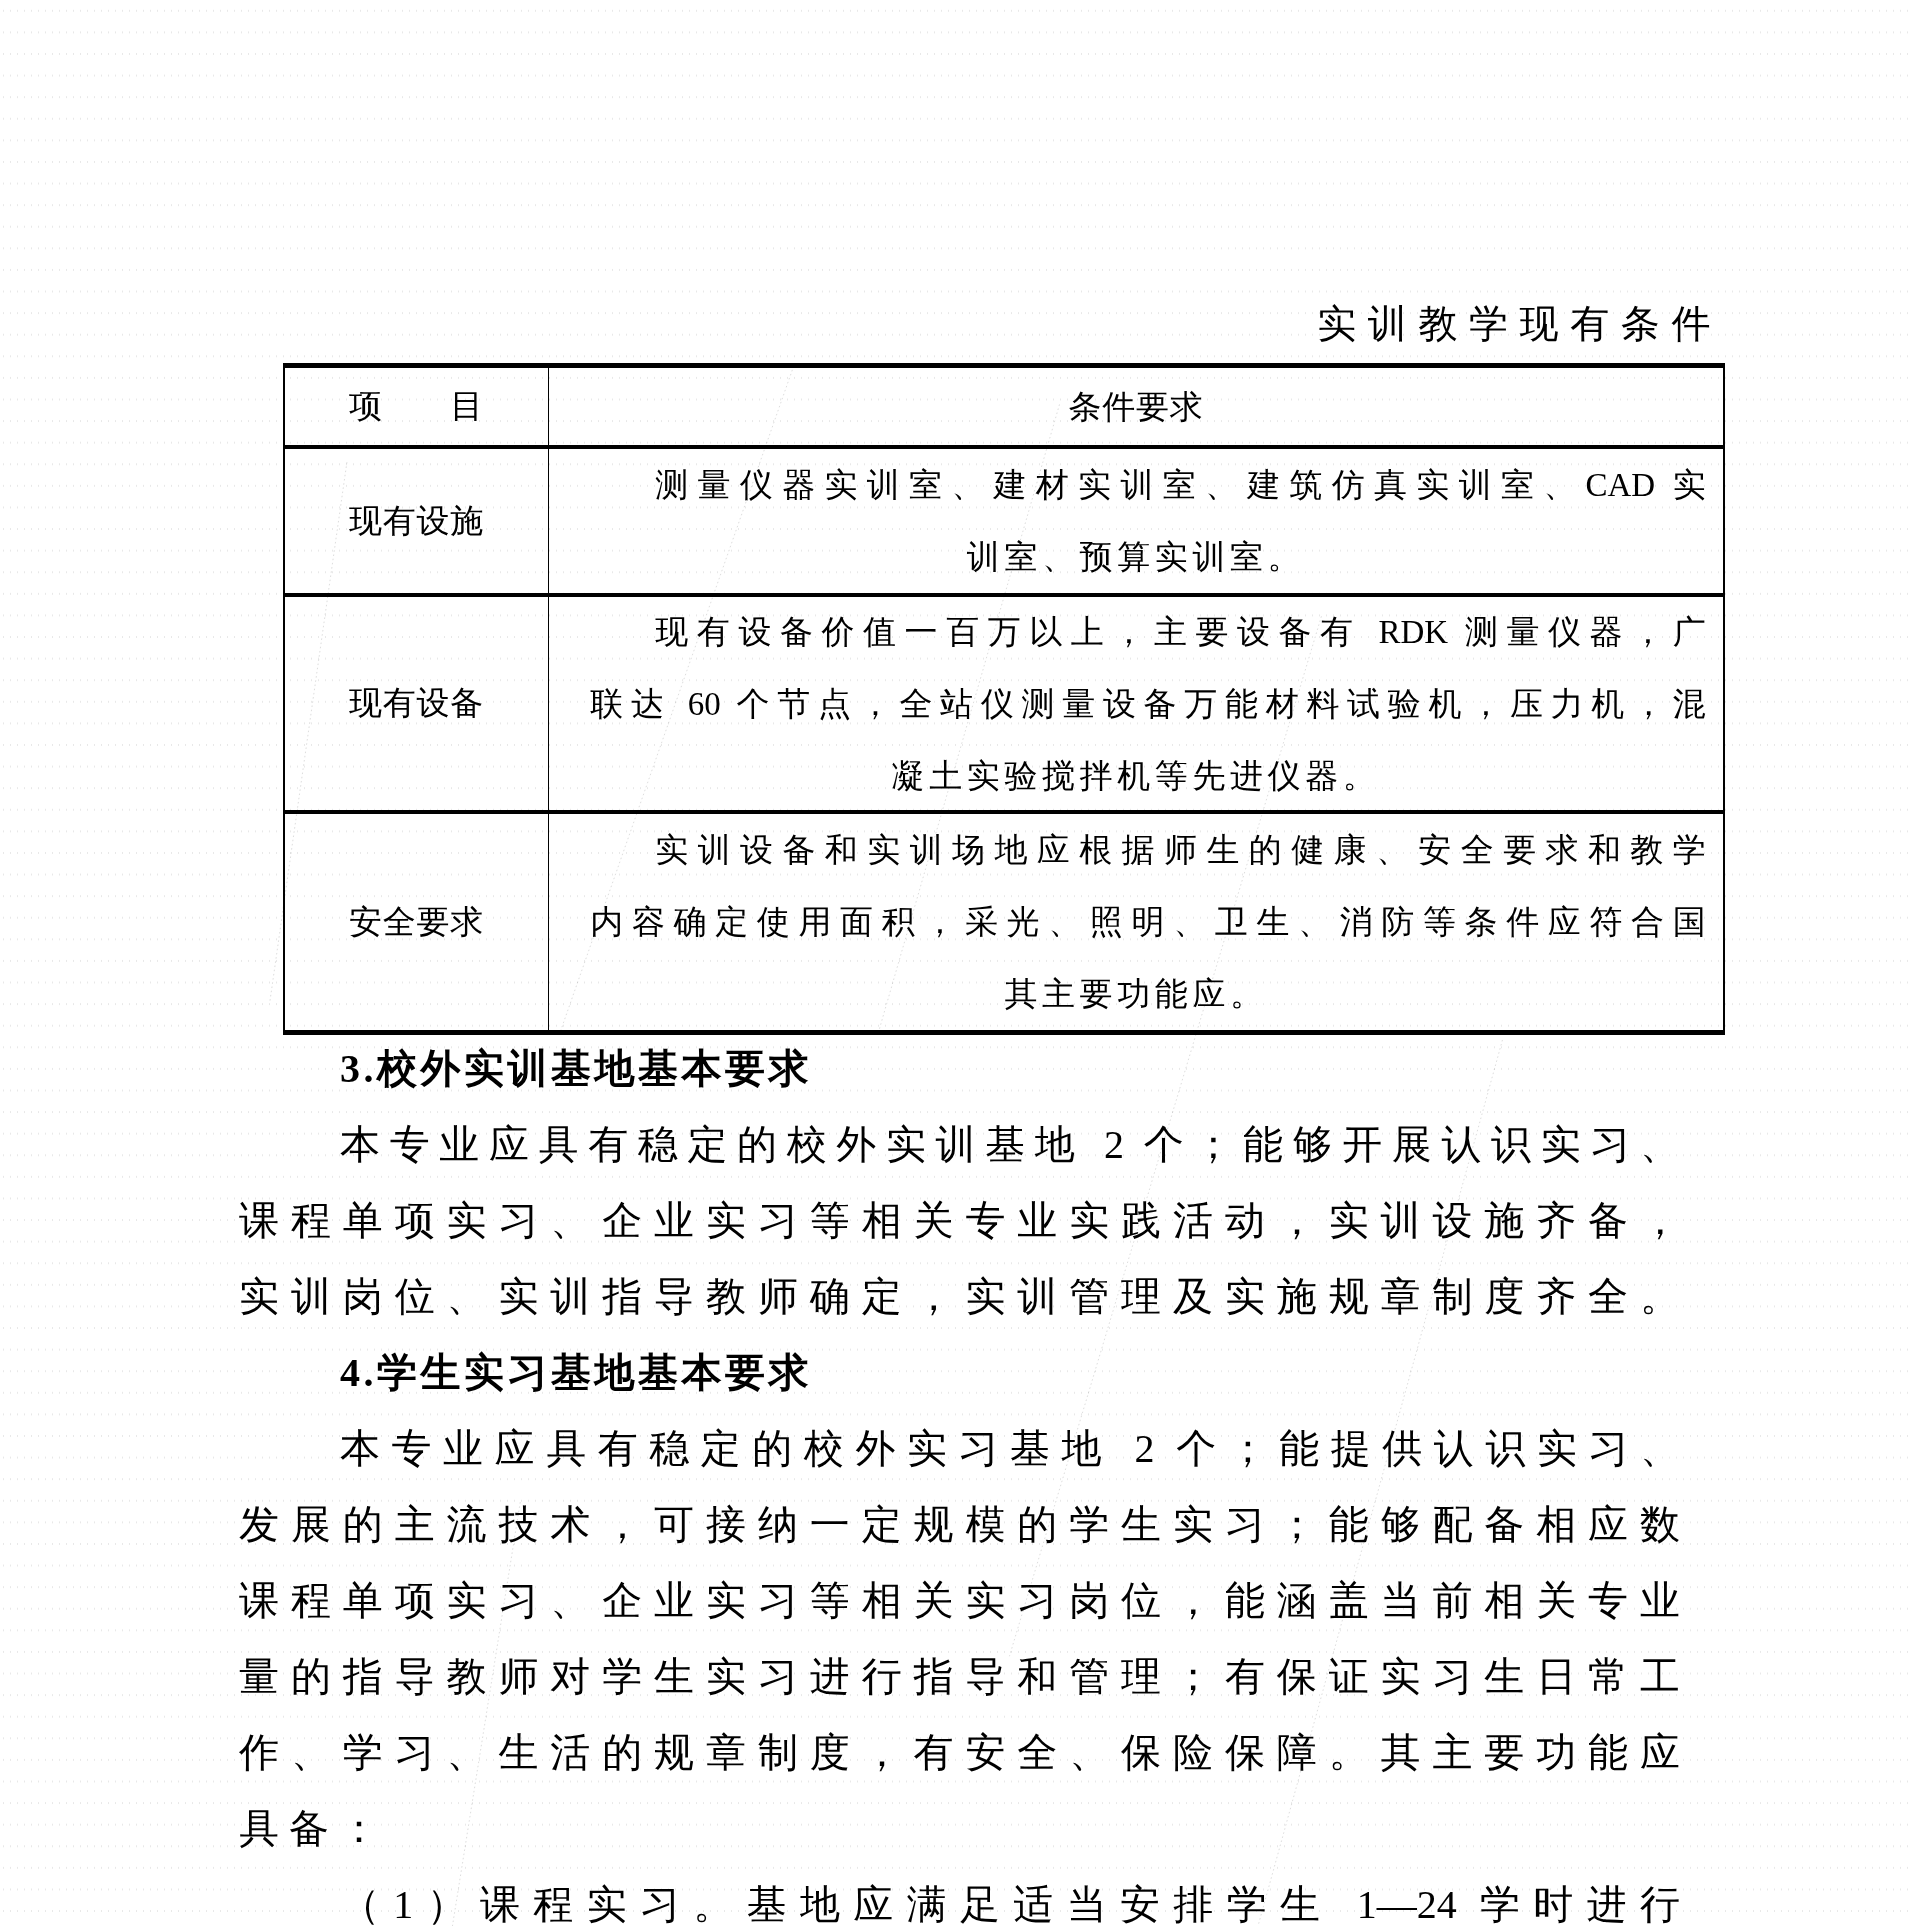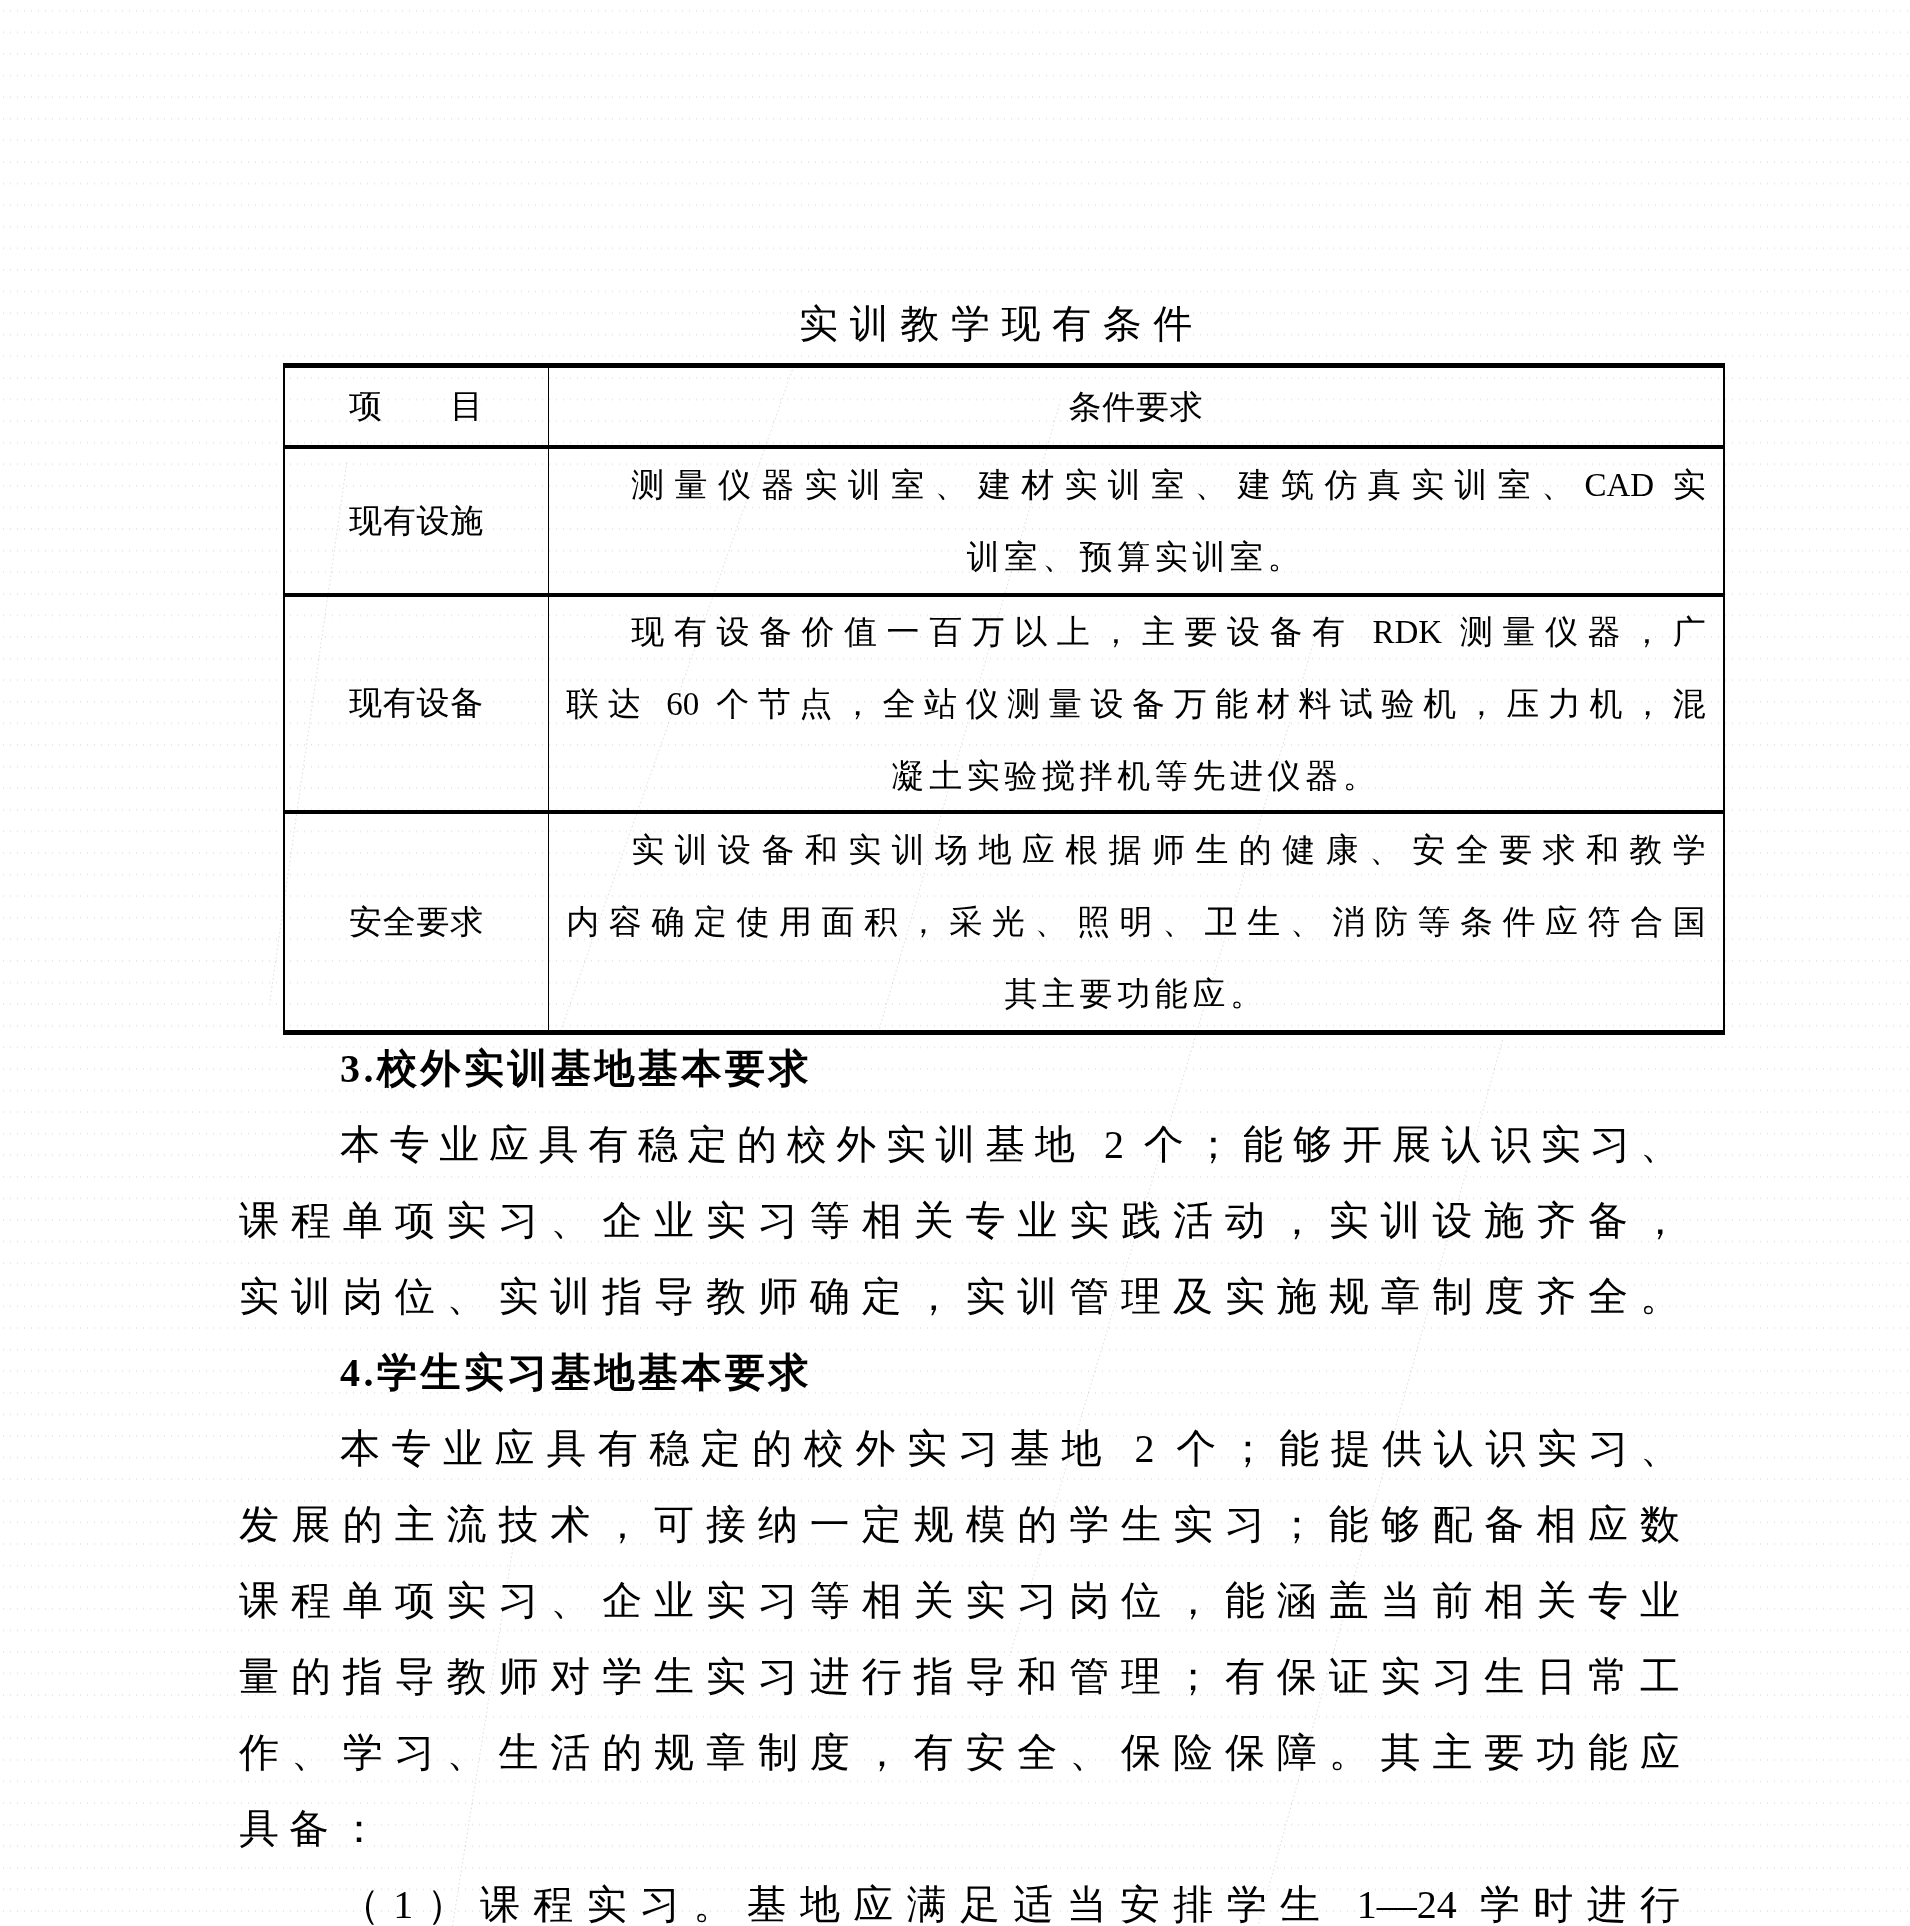--- a/index.html
+++ b/index.html
@@ -11,21 +11,21 @@
       radial-gradient(circle, rgba(0,0,0,0.09) 0.5px, transparent 0.6px) 0 0 / 7px 21.6px repeat,
       #ffffff;
     font-family:"Liberation Serif","DejaVu Serif",serif;
     color:#000;
     overflow:hidden;
   }
   .watermark{position:absolute;left:0;top:0;width:100%;height:100%;pointer-events:none;}
 
   .doc-title{
     position:absolute;top:297px;left:239px;width:1441px;
-    text-align:center;font-size:39px;letter-spacing:11.6px;
+    text-align:right;font-size:39px;letter-spacing:11.6px;
     transform:translateX(42px);
     white-space:nowrap;
   }
 
   .cond-table{
     position:absolute;left:283px;top:363px;width:1442px;height:672px;
     box-sizing:border-box;
     border:2.3px solid #000;
     border-top-width:5.4px;border-bottom-width:5.4px;
     display:flex;flex-direction:column;
@@ -41,21 +41,21 @@
     font-size:33px;letter-spacing:0.8px;flex-shrink:0;
   }
   .tcontent{
     flex:1;display:flex;flex-direction:column;justify-content:center;
     box-sizing:border-box;padding:0 17.3px;
     font-size:33px;
   }
   .tcontent.center{align-items:center;justify-content:center;}
   .cline{height:72px;line-height:72px;}
   .cline.indent{padding-left:65px;}
-  .cline.fill{text-align:justify;text-align-last:justify;text-justify:inter-character;}
+  .cline.fill{text-align:justify;text-align-last:justify;text-justify:inter-character;margin-left:24px;}
   .cline:not(.fill){letter-spacing:4.6px;text-align:center;}
 
   .body-text{
     position:absolute;left:239px;top:1031px;width:1441px;
     font-size:40px;
   }
   .bline{height:76px;line-height:76px;}
   .bline.indent{padding-left:101px;}
   .bline.fill{text-align:justify;text-align-last:justify;text-justify:inter-character;}
   .bline.heading{font-weight:bold;letter-spacing:3.5px;}

